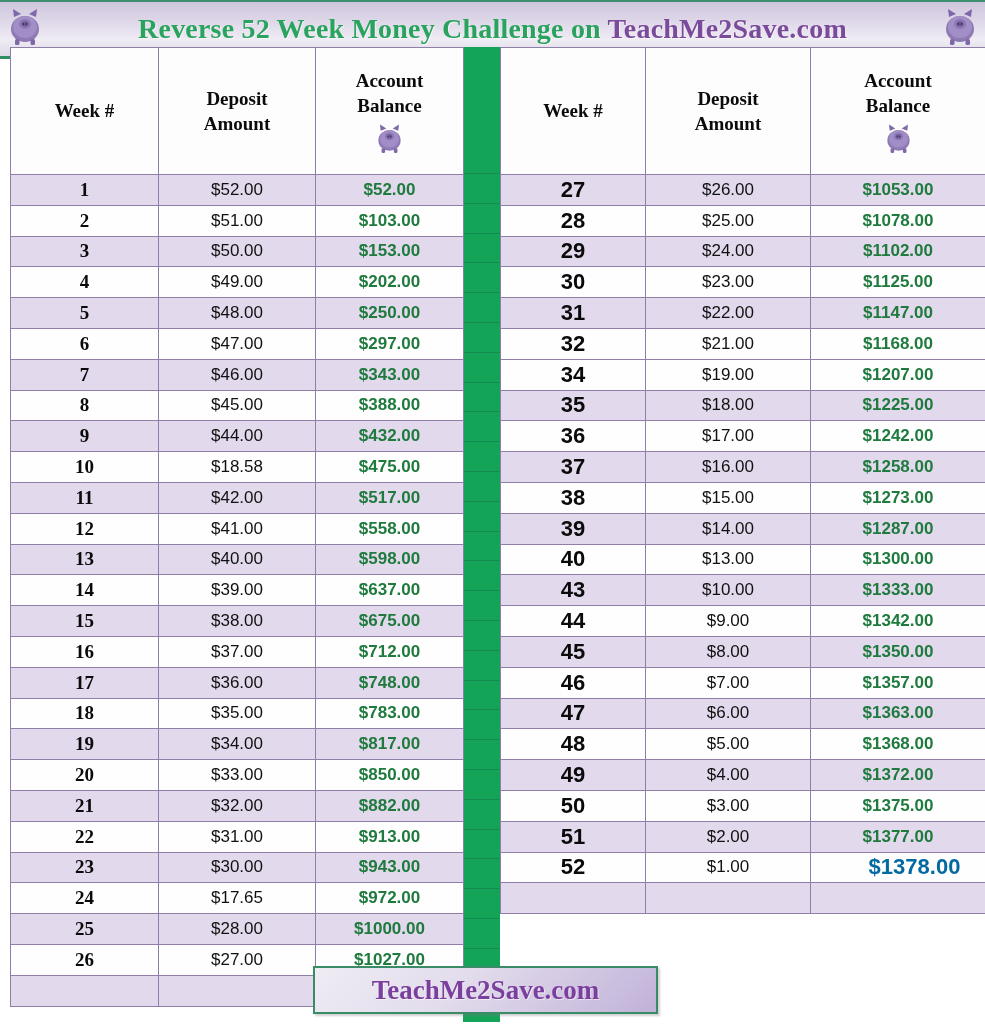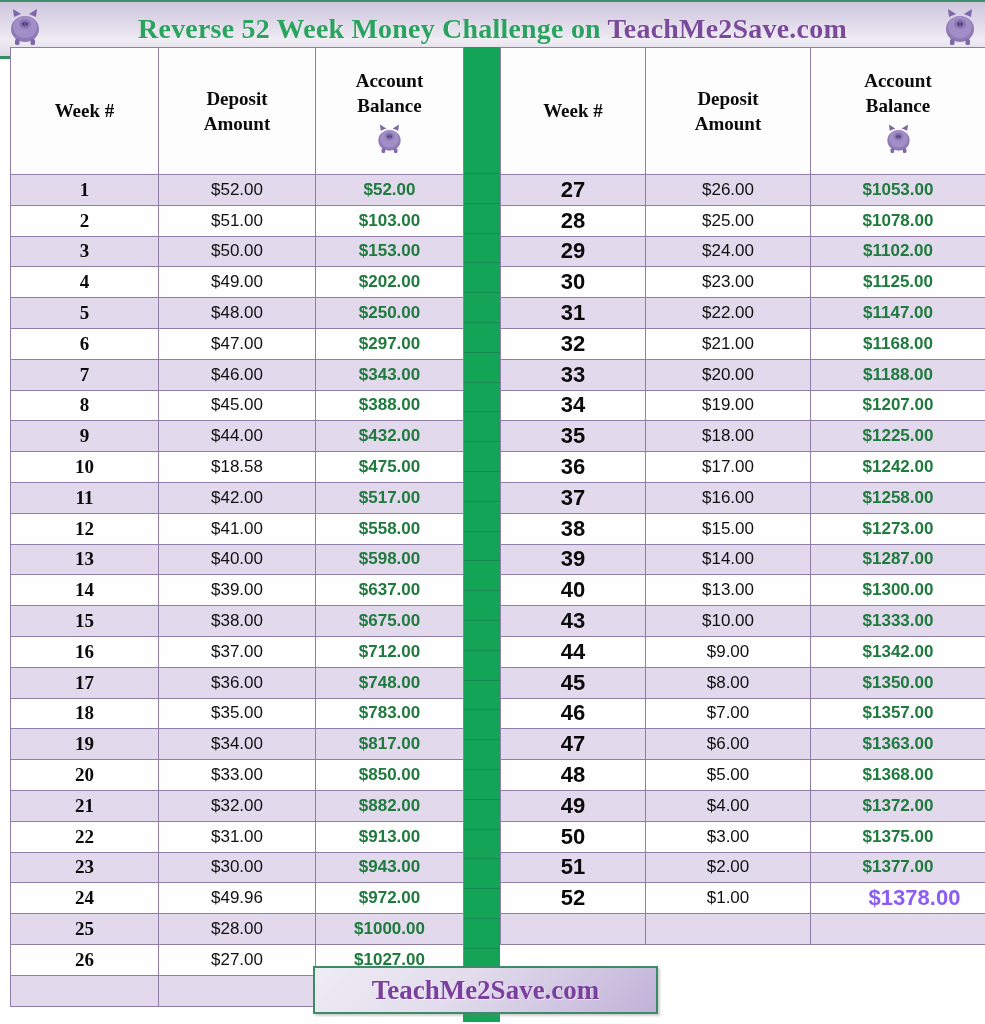--- a/index.html
+++ b/index.html
@@ -115,21 +115,21 @@
     color: #111111;
   }
   td.bal {
     font-family: "Liberation Sans", sans-serif;
     font-weight: bold;
     font-size: 17px;
     color: #1f7a3d;
   }
   td.bal.grand {
     font-size: 22px;
-    color: #8b5cf6;
+    color: #0369a1;
     padding-left: 33px;
   }
   tr.blank td { height: 30px; }
 
   
   .c-week { width: 148px; }
   .c-dep  { width: 157px; }
   .c-bal  { width: 148px; }
   .r-week { width: 145px; }
   .r-dep  { width: 165px; }
@@ -395,21 +395,21 @@
           <td class="dep">$31.00</td>
           <td class="bal">$913.00</td>
         </tr>
         <tr class="band-a">
           <td class="wk">23</td>
           <td class="dep">$30.00</td>
           <td class="bal">$943.00</td>
         </tr>
         <tr class="band-b">
           <td class="wk">24</td>
-          <td class="dep">$49.96</td>
+          <td class="dep">$17.65</td>
           <td class="bal">$972.00</td>
         </tr>
         <tr class="band-a">
           <td class="wk">25</td>
           <td class="dep">$28.00</td>
           <td class="bal">$1000.00</td>
         </tr>
         <tr class="band-b">
           <td class="wk">26</td>
           <td class="dep">$27.00</td>
@@ -480,25 +480,20 @@
         <tr class="band-a">
           <td class="wk">31</td>
           <td class="dep">$22.00</td>
           <td class="bal">$1147.00</td>
         </tr>
         <tr class="band-b">
           <td class="wk">32</td>
           <td class="dep">$21.00</td>
           <td class="bal">$1168.00</td>
         </tr>
-        <tr class="band-a">
-          <td class="wk">33</td>
-          <td class="dep">$20.00</td>
-          <td class="bal">$1188.00</td>
-        </tr>
         <tr class="band-b">
           <td class="wk">34</td>
           <td class="dep">$19.00</td>
           <td class="bal">$1207.00</td>
         </tr>
         <tr class="band-a">
           <td class="wk">35</td>
           <td class="dep">$18.00</td>
           <td class="bal">$1225.00</td>
         </tr>

